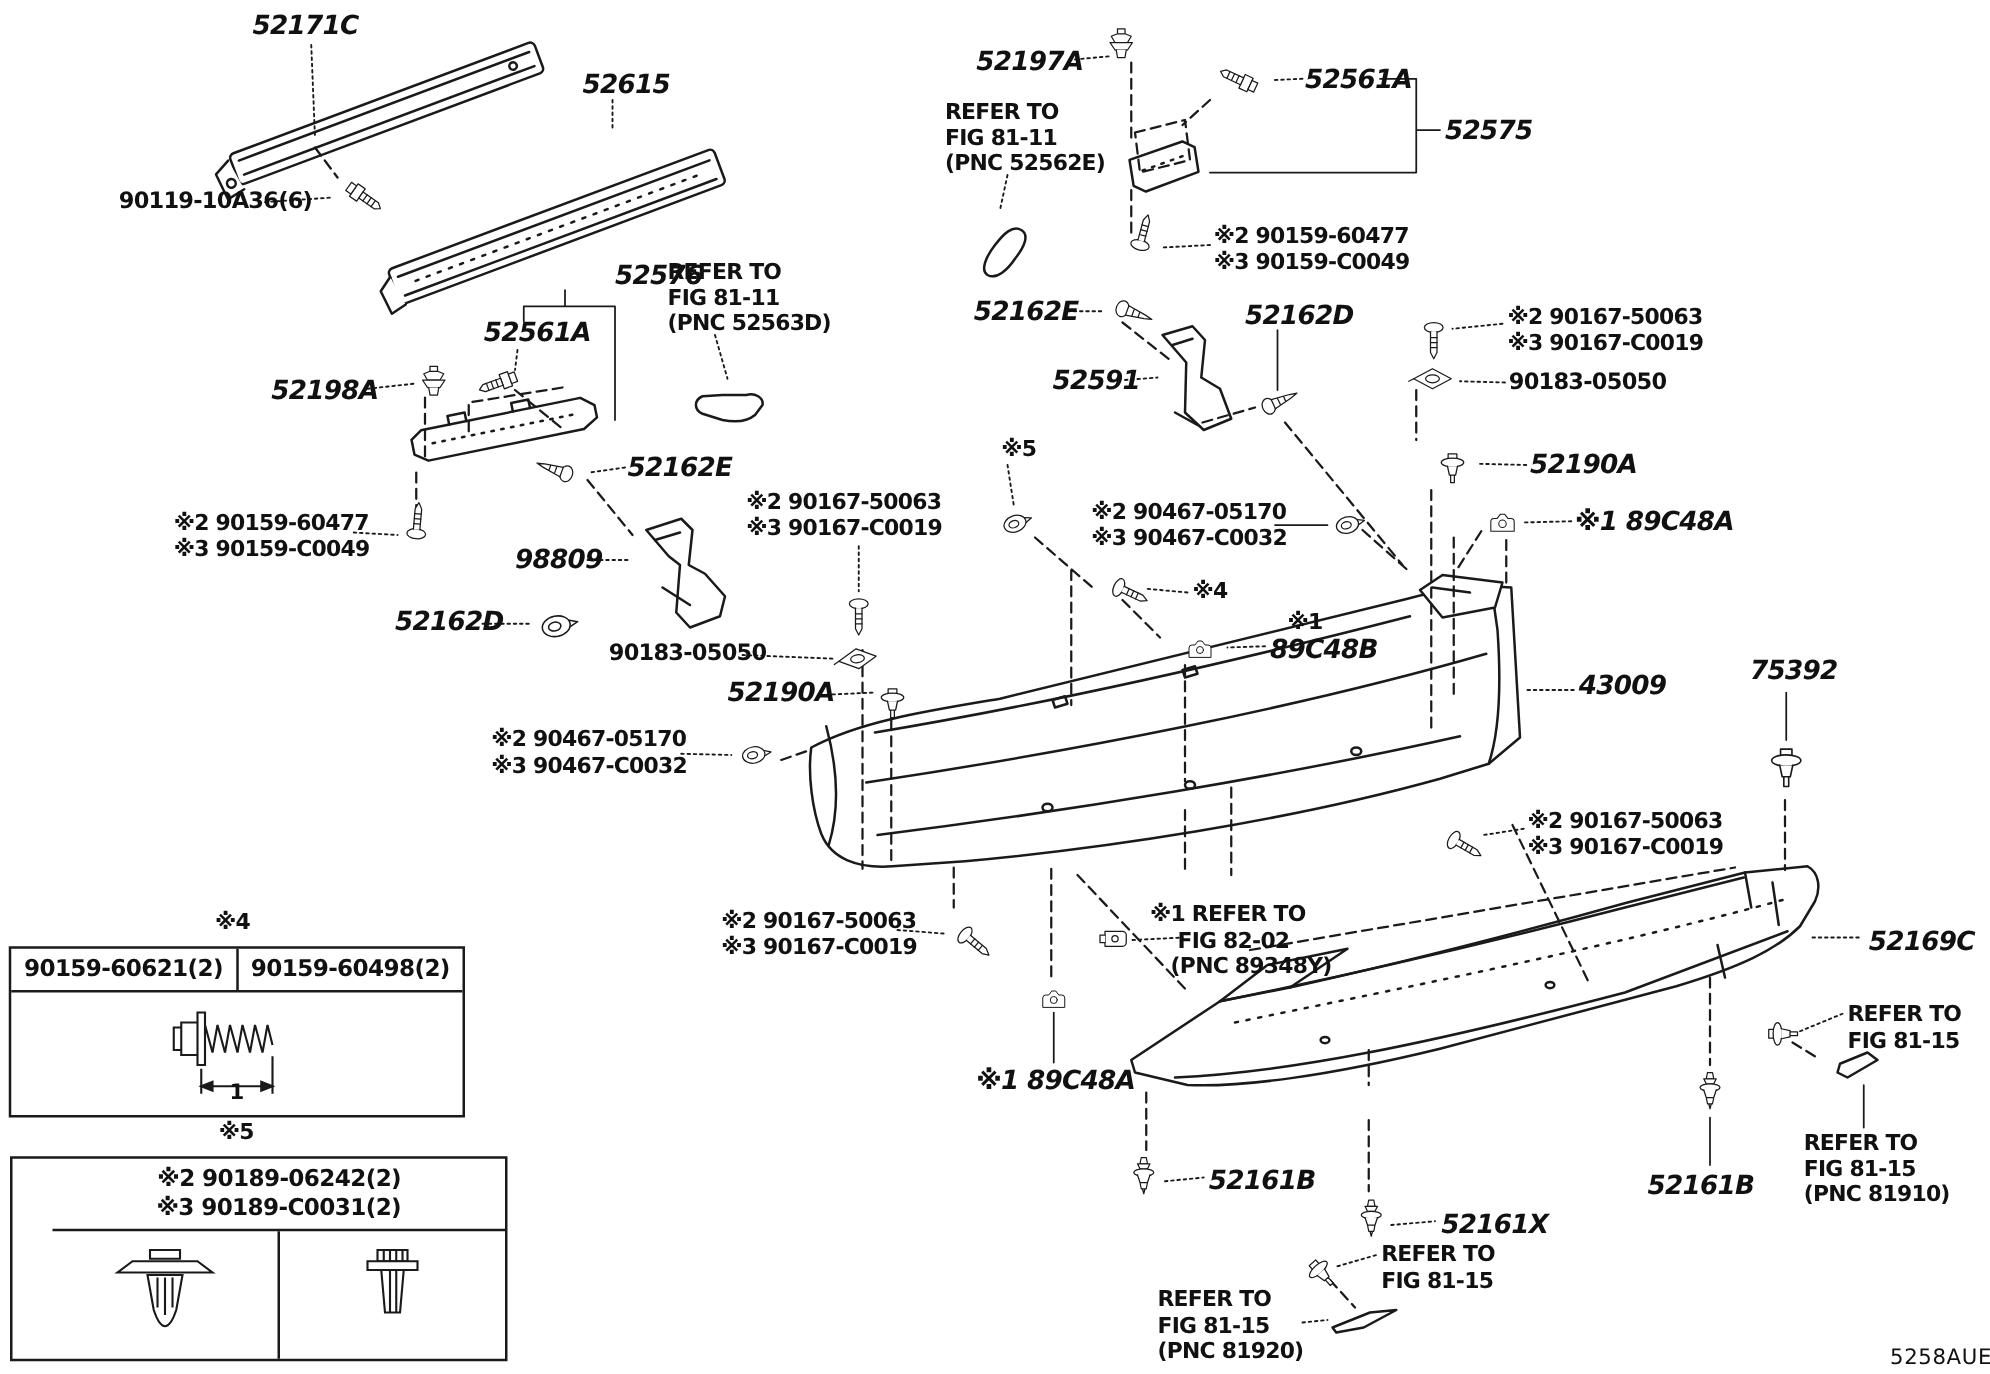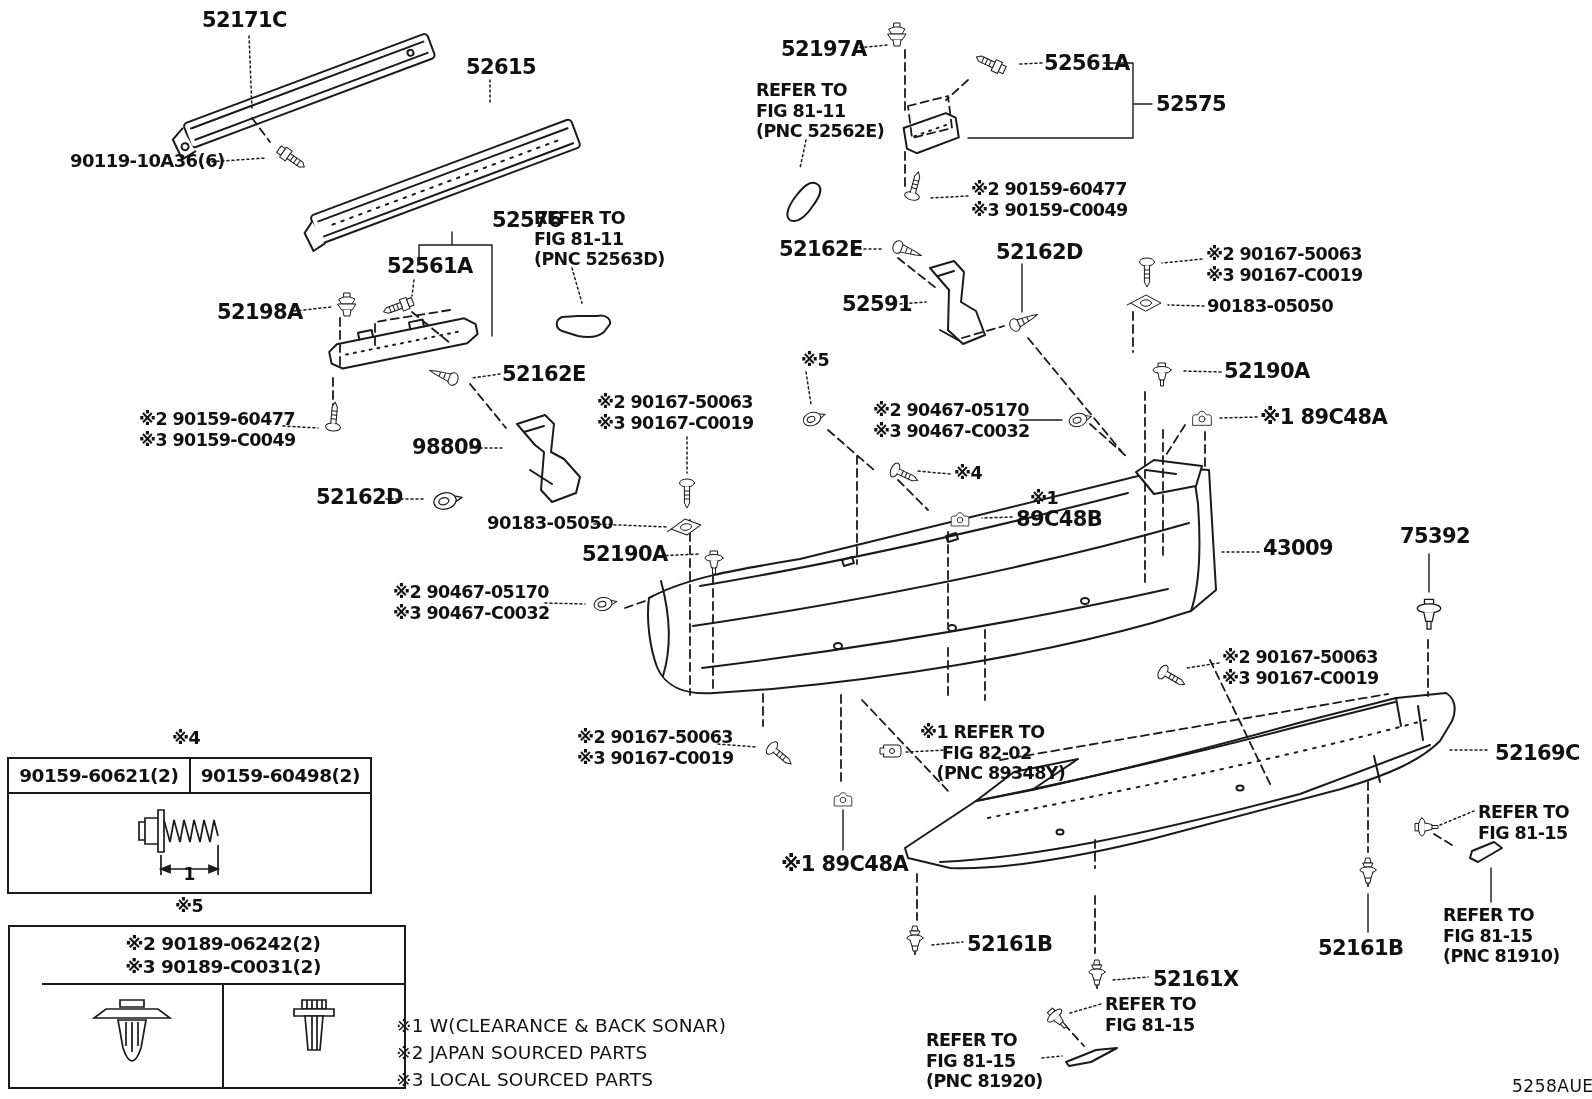--- a/index.html
+++ b/index.html
@@ -9,31 +9,31 @@
           stroke-linecap:round;stroke-linejoin:round;}
   .parts path,.parts rect,.parts line,.parts ellipse,.parts circle{stroke-width:2;}
   .parts .fw{fill:#fff;}
   .hx{stroke-width:10;stroke-dasharray:2.5 7;fill:none;}
   .hx2{stroke-width:7;stroke-dasharray:2 6;fill:none;}
   .dash path{stroke-width:1.8;stroke-dasharray:8 5;}
   .dot path{stroke-width:1.5;stroke-dasharray:2 3;}
   .sol path{stroke-width:1.4;}
   #labels{position:absolute;inset:0;}
   .lab{position:absolute;white-space:pre-line;font-weight:bold;line-height:1.18;letter-spacing:-0.6px;}
-  .lab.b{font-size:21px;}
+  .lab.b{font-size:21px;font-style:italic;}
   .lab.m{font-size:18px;}
   .lab.s{font-size:17.5px;}
   .legend{position:absolute;font-size:18.5px;line-height:27px;letter-spacing:0.2px;}
   .tbl{position:absolute;border:2px solid #1a1a1a;display:flex;flex-direction:column;}
   .trow{display:flex;flex:1;}
   .trow.thead{flex:0 0 auto;border-bottom:2px solid #1a1a1a;}
   .tcell{flex:1;display:flex;align-items:center;justify-content:center;position:relative;}
   .tcell + .tcell{border-left:2px solid #1a1a1a;}
   .thead .tcell{font-weight:bold;font-size:18.5px;letter-spacing:-0.5px;padding:5px 2px;
-                white-space:pre-line;text-align:center;line-height:1.25;}
+                white-space:pre-line;text-align:right;line-height:1.25;}
   .tcell.fig svg{display:block;}
   .dimnum{position:absolute;bottom:8px;left:50%;transform:translateX(-50%);
           font-weight:bold;font-size:17px;}
   .footer{position:absolute;font-size:17px;letter-spacing:0.5px;}
 </style>
 </head>
 <body>
 
 <div class="stage">
 
@@ -223,21 +223,21 @@
     <use href="#tpin" transform="translate(1368,872)"></use>
     <use href="#tpin" transform="translate(1097,974)"></use>
     <use href="#mush" transform="translate(1056,1017) rotate(-42)"></use>
     <use href="#clip8202" transform="translate(893,751)"></use>
   </g>
 </svg>
 
 <div id="labels">
       <div class="lab b" style="left: 202px; top: 8px;">52171C</div>
       <div class="lab b" style="left: 466px; top: 55px;">52615</div>
-      <div class="lab m" style="left: 70px; top: 150px;">90119-10A36(6)</div>
+      <div class="lab m" style="left: 95px; top: 150px;">90119-10A36(6)</div>
       <div class="lab b" style="left: 781px; top: 37px;">52197A</div>
       <div class="lab b" style="left: 1044px; top: 51px;">52561A</div>
       <div class="lab b" style="left: 1156px; top: 92px;">52575</div>
       <div class="lab s" style="left: 756px; top: 80px;">REFER TO
 FIG 81-11
 (PNC 52562E)</div>
       <div class="lab s" style="left: 971px; top: 179px;">※2 90159-60477
 ※3 90159-C0049</div>
       <div class="lab b" style="left: 450px; top: 208px; margin-left: 42px;">52576</div>
       <div class="lab s" style="left: 534px; top: 208px;">REFER TO
@@ -291,25 +291,20 @@
       <div class="lab b" style="left: 1153px; top: 967px;">52161X</div>
       <div class="lab s" style="left: 1105px; top: 994px;">REFER TO
 FIG 81-15</div>
       <div class="lab s" style="left: 926px; top: 1030px;">REFER TO
 FIG 81-15
 (PNC 81920)</div>
       <div class="lab s" style="left: 172px; top: 728px;">※4</div>
       <div class="lab s" style="left: 175px; top: 896px;">※5</div>
     </div>
 
-<div class="legend" style="left:396px;top:1012px;">
-  <div>※1 W(CLEARANCE &amp; BACK SONAR)</div>
-  <div>※2 JAPAN SOURCED PARTS</div>
-  <div>※3 LOCAL SOURCED PARTS</div>
-</div>
 
 <div class="tbl" style="left:7px;top:757px;width:361px;height:133px;">
   <div class="trow thead">
     <div class="tcell">90159-60621(2)</div>
     <div class="tcell">90159-60498(2)</div>
   </div>
   <div class="trow">
     <div class="tcell fig">
       <svg width="177" height="92" viewBox="0 0 177 92" style="stroke:#1a1a1a;fill:none;stroke-width:1.7;">
         <g transform="translate(44,34)">

